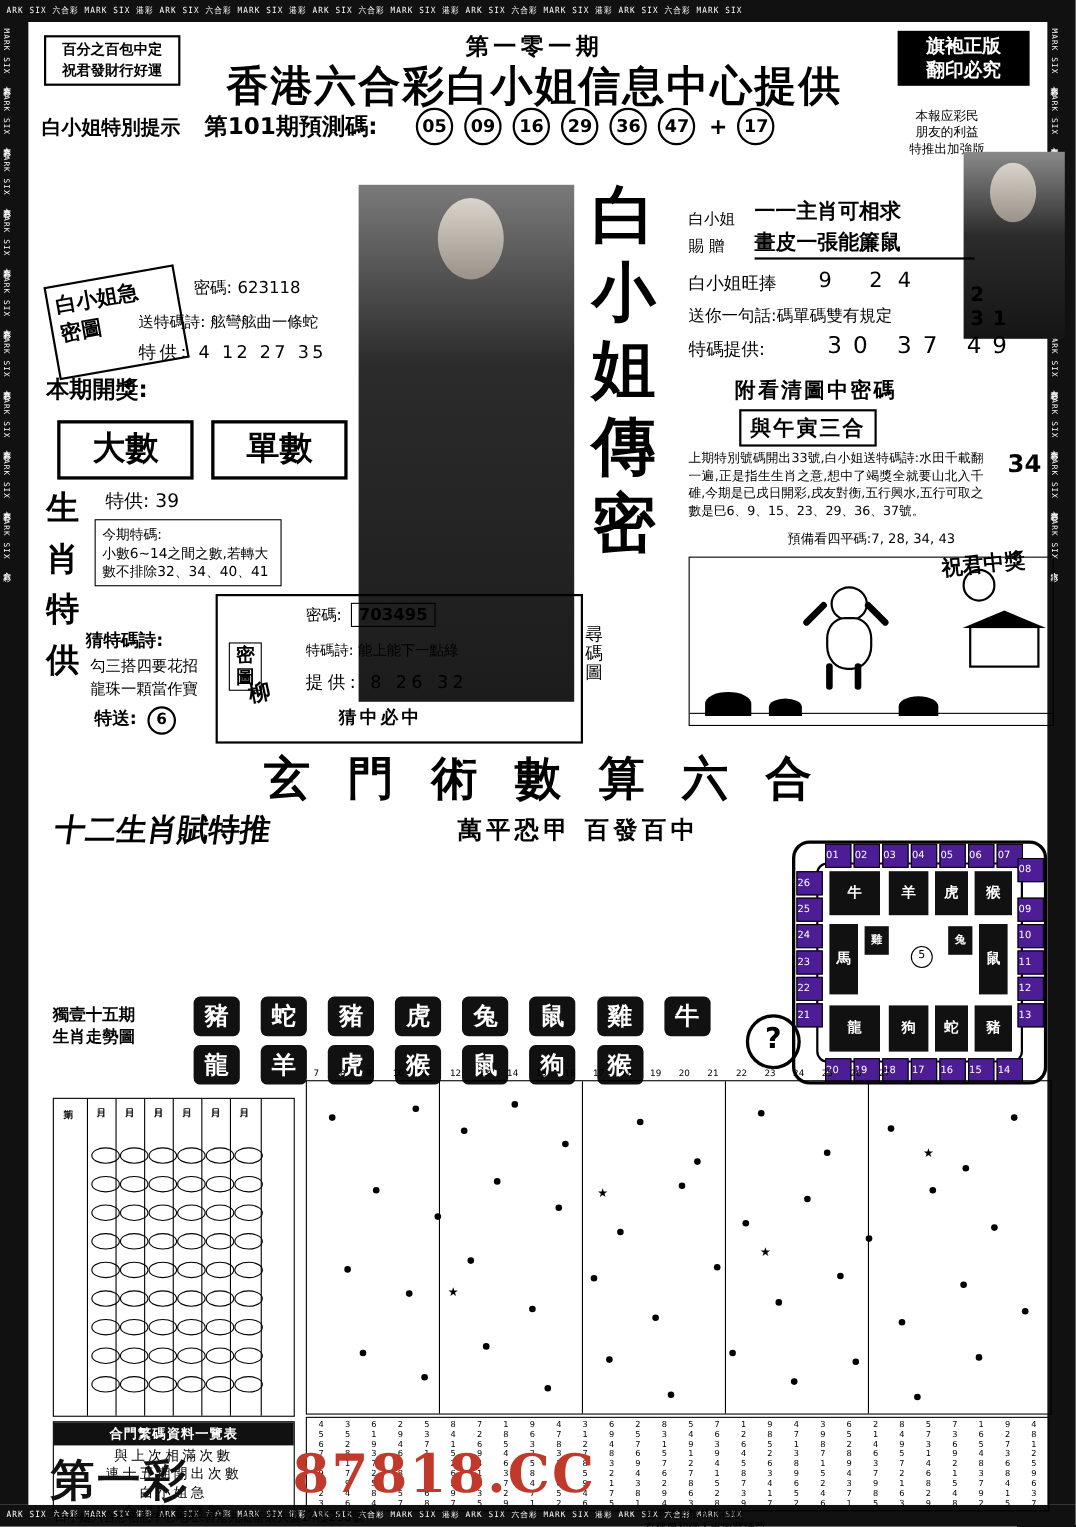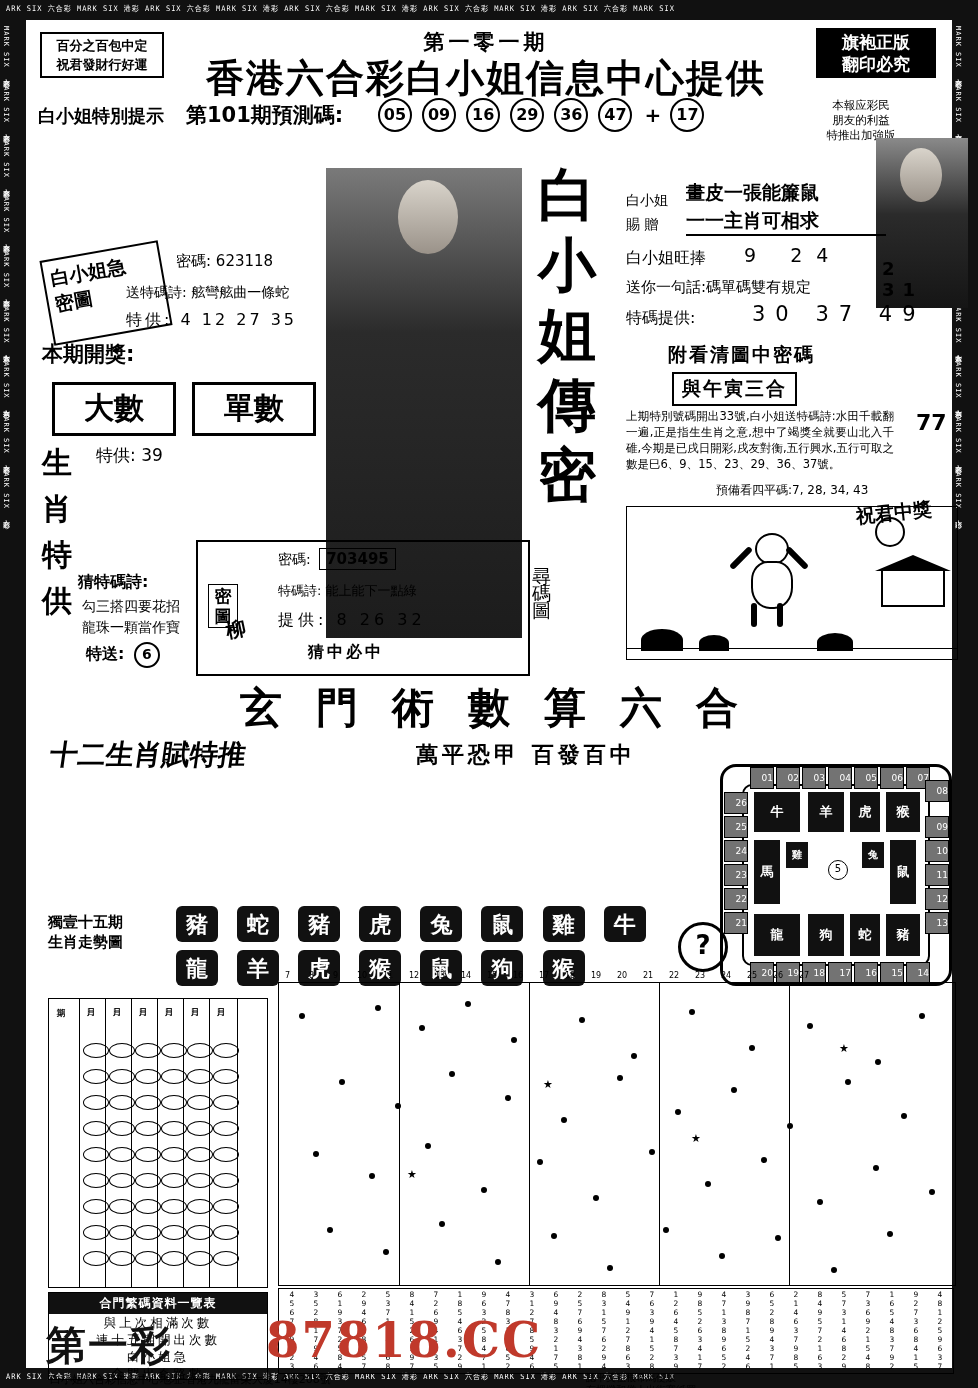--- a/index.html
+++ b/index.html
@@ -157,22 +157,22 @@
   .zchip{display:inline-block;width:42px;height:36px;background:#111;color:#fff;border-radius:6px;
          text-align:center;line-height:36px;font-size:22px;font-weight:bold;margin-right:14px;
          font-family:"DejaVu Serif","Liberation Serif",serif;}
   .qmark{position:absolute;left:652px;top:902px;width:44px;height:44px;border:3px solid #000;border-radius:50%;
          text-align:center;line-height:40px;font-size:26px;font-weight:bold;}
 
   
   .wheel{position:absolute;left:694px;top:744px;width:232px;height:222px;}
   .wheel .ring{position:absolute;inset:0;border:3px solid #000;border-radius:16px;}
   .wheel .ring2{position:absolute;left:22px;top:20px;right:22px;bottom:20px;border:2px solid #000;border-radius:10px;}
-  .wheel .cell{position:absolute;width:22px;height:20px;border:1px solid #000;background:#737373;color:#fff;
-               font-size:9px;text-align:right;line-height:20px;}
+  .wheel .cell{position:absolute;width:22px;height:20px;border:1px solid #000;background:#4c1d95;color:#fff;
+               font-size:9px;text-align:left;line-height:20px;}
   .wheel .blk{position:absolute;background:#111;color:#fff;font-size:13px;font-weight:bold;text-align:center;}
 
   
   .ltable{position:absolute;left:22px;top:978px;width:218px;height:288px;border:1.5px solid #000;}
   .ltable .col{position:absolute;top:0;bottom:0;width:1px;background:#000;}
   .ltable .hdr{position:absolute;top:2px;font-size:9px;writing-mode:vertical-rl;line-height:12px;}
   .oval{position:absolute;width:24px;height:13px;border:1.2px solid #000;border-radius:50%;}
 
   .grid{position:absolute;left:252px;top:962px;width:676px;height:302px;border:1.5px solid #000;}
   .grid .vline{position:absolute;top:0;bottom:0;width:1px;background:#000;}
@@ -280,20 +280,24 @@
     <div class="l-open">本期開獎:</div>
 
     <div class="bigbox b1">大數</div>
     <div class="bigbox b2">單數</div>
 
     <div class="vcol">生<br>肖<br>特<br>供</div>
 
     <div class="l-te">
       <span>特供:</span>
       <span>39</span>
+    </div>
+    <div class="notebox">
+      <div>今期特碼:</div>
+      <div>小數6~14之間之數,若轉大數不排除32、34、40、41</div>
     </div>
     <div class="poem2-t">猜特碼詩:</div>
     <div class="poem2">
       <div>勾三搭四要花招</div>
       <div>龍珠一顆當作寶</div>
     </div>
     <div class="tesong">
       <span>特送:</span>
       <span class="circ6">6</span>
     </div>
@@ -308,37 +312,37 @@
         <span>特碼詩:</span>
         <span>能上能下一點綠</span>
       </div>
       <div class="mi-give">
         <span>提供:</span>
         <span>8   26   32</span>
       </div>
       <div class="mi-foot">猜中必中</div>
       <div class="sig">柳</div>
     </div>
-    <div style="position:absolute;left:506px;top:548px;font-size:19px;line-height:17px;width:16px;">尋碼圖</div>
+    <div style="position:absolute;left:506px;top:548px;font-size:16px;line-height:17px;width:16px;">尋碼圖</div>
 
     <div class="r-gift">白小姐</div>
     <div class="r-gift2">賜   贈</div>
     <div class="r-slogan">
+      <div>一一主肖可相求</div>
       <div>畫皮一張能簾鼠</div>
-      <div>一一主肖可相求</div>
     </div>
     <div class="r-wang">白小姐旺捧</div>
     <div class="r-wangnum">9  24</div>
     <div class="r-line">送你一句話:碼單碼雙有規定</div>
     <div class="r-te">特碼提供:</div>
     <div class="r-tenum">30  37  49</div>
     <div class="r-attach">附看清圖中密碼</div>
     <div class="r-chuandian">與午寅三合</div>
     <div class="r-para">上期特別號碼開出33號,白小姐送特碼詩:水田千載翻一遍,正是指生生肖之意,想中了竭獎全就要山北入千碓,今期是已戌日開彩,戌友對衡,五行興水,五行可取之數是巳6、9、15、23、29、36、37號。</div>
-    <div class="r-44">77</div>
+    <div class="r-44">34</div>
     <div class="r-231">2  31</div>
     <div class="r-fanwei">預備看四平碼:7, 28, 34, 43</div>
     <div class="r-zhu">祝君中獎</div>
 
     <div class="scene">
       <div class="sun"></div>
       <div class="hut"></div>
       <div class="ground"></div>
       <div class="monkey">
         <div class="head"></div>

